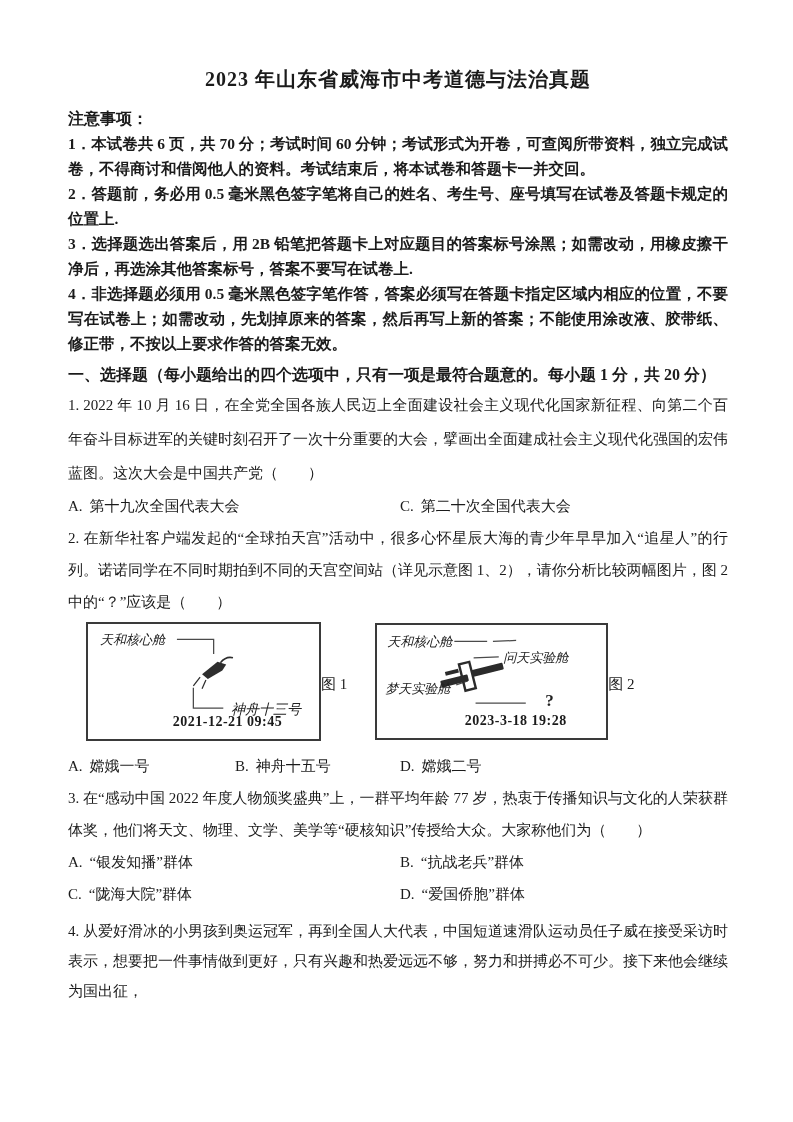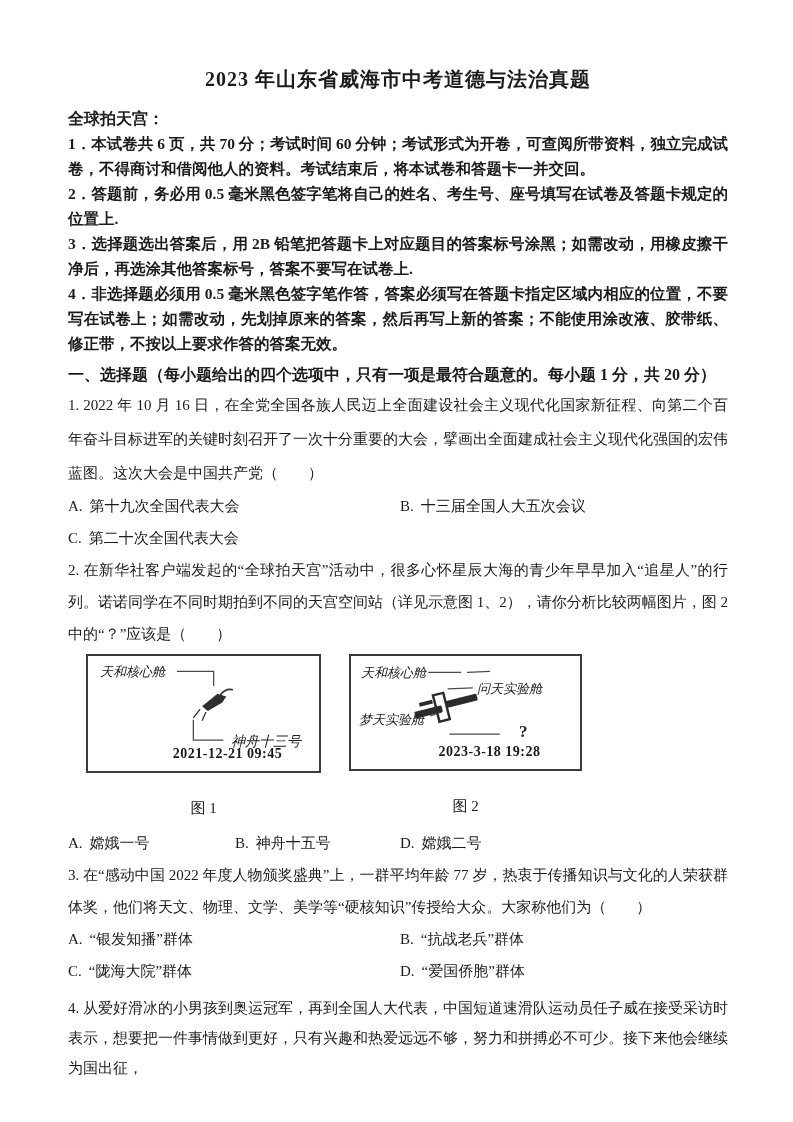--- a/index.html
+++ b/index.html
@@ -60,21 +60,21 @@
     font-size: 15px;
     line-height: 32px;
     margin-top: 9px;
   }
   .opt-label { margin-right: 7px; }
   .figures-row {
     display: flex;
     gap: 28px;
     margin: 4px 0 6px 18px;
   }
-  .figure-wrap { display: flex; flex-direction: column; align-items: center; gap: 21px; }
+  .figure-wrap { display: flex; flex-direction: row; align-items: center; }
   .figure-box {
     position: relative;
     width: 235px;
     height: 119px;
     border: 2px solid #3a3a3a;
     background: #fff;
   }
   .figure-box.fb2 { width: 233px; height: 117px; }
   .fig-svg { position: absolute; left: 0; top: 0; width: 100%; height: 100%; }
   .fig-label {
@@ -106,35 +106,32 @@
     text-align: center;
   }
 </style>
 </head>
 <body>
 
 <div class="page">
 
   <div class="title">2023 年山东省威海市中考道德与法治真题</div>
 
-  <div class="notice-heading">全球拍天宫：</div>
+  <div class="notice-heading">注意事项：</div>
   <div class="notice-item">1．本试卷共 6 页，共 70 分；考试时间 60 分钟；考试形式为开卷，可查阅所带资料，独立完成试卷，不得商讨和借阅他人的资料。考试结束后，将本试卷和答题卡一并交回。</div>
   <div class="notice-item">2．答题前，务必用 0.5 毫米黑色签字笔将自己的姓名、考生号、座号填写在试卷及答题卡规定的位置上.</div>
   <div class="notice-item">3．选择题选出答案后，用 2B 铅笔把答题卡上对应题目的答案标号涂黑；如需改动，用橡皮擦干净后，再选涂其他答案标号，答案不要写在试卷上.</div>
   <div class="notice-item">4．非选择题必须用 0.5 毫米黑色签字笔作答，答案必须写在答题卡指定区域内相应的位置，不要写在试卷上；如需改动，先划掉原来的答案，然后再写上新的答案；不能使用涂改液、胶带纸、修正带，不按以上要求作答的答案无效。</div>
 
   <div class="section-heading">一、选择题（每小题给出的四个选项中，只有一项是最符合题意的。每小题 1 分，共 20 分）</div>
 
   <div class="question">1. 2022 年 10 月 16 日，在全党全国各族人民迈上全面建设社会主义现代化国家新征程、向第二个百年奋斗目标进军的关键时刻召开了一次十分重要的大会，擘画出全面建成社会主义现代化强国的宏伟蓝图。这次大会是中国共产党（　　）</div>
   <div class="options-2col">
     <div>
       <span class="opt-label">A.</span><span>第十九次全国代表大会</span>
-    </div>
-    <div>
-      <span class="opt-label">B.</span><span>十三届全国人大五次会议</span>
     </div>
     <div>
       <span class="opt-label">C.</span><span>第二十次全国代表大会</span>
     </div>
   </div>
 
   <div class="question q-tight">2. 在新华社客户端发起的“全球拍天宫”活动中，很多心怀星辰大海的青少年早早加入“追星人”的行列。诺诺同学在不同时期拍到不同的天宫空间站（详见示意图 1、2），请你分析比较两幅图片，图 2 中的“？”应该是（　　）</div>
 
   <div class="figures-row">
 

